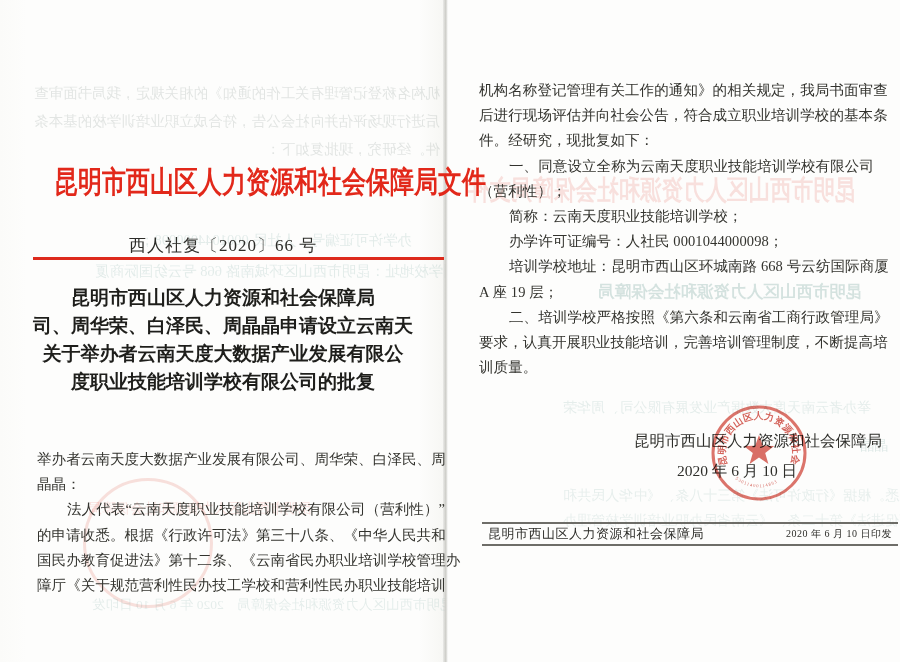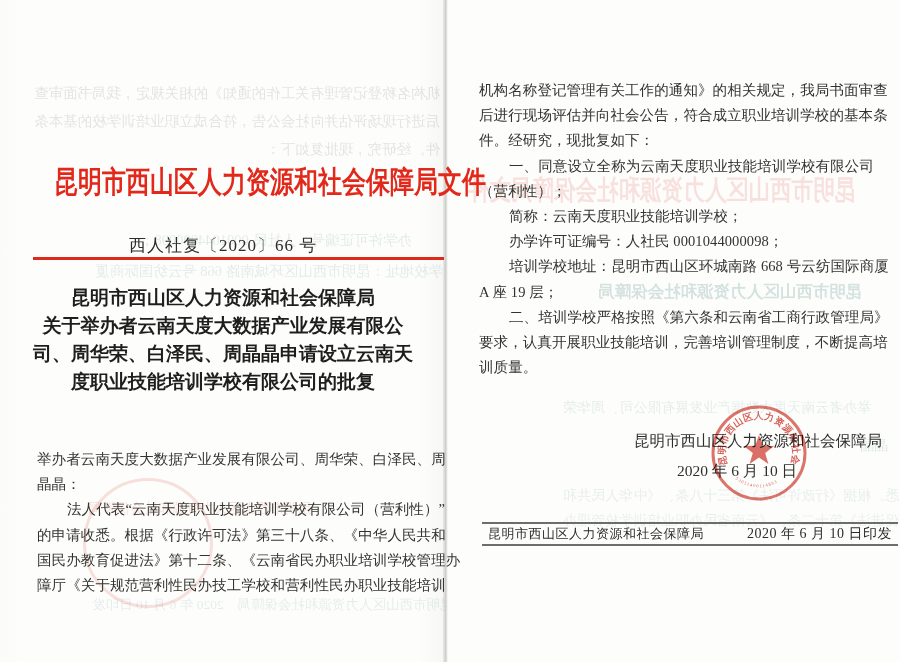--- a/index.html
+++ b/index.html
@@ -28,21 +28,21 @@
   .red-rule{background:#dd2a1c;height:3px;}
   .title{width:406px;text-align:center;font-weight:700;font-size:19px;line-height:28px;color:#1e1e1b;}
   .bodytext{font-size:14.5px;line-height:25.2px;letter-spacing:0.1px;}
   .bl{white-space:nowrap;}
   .ind{text-indent:30px;}
   .sig{width:280px;text-align:center;font-size:15.5px;line-height:30px;color:#2e2e2a;}
   .sig .date{padding-right:42px;text-align:center;}
   .footer-rule{background:#55534e;height:2px;opacity:.85;}
   .footer-row{display:flex;justify-content:space-between;align-items:center;color:#2c2c28;}
   .footer-issuer{font-size:13px;letter-spacing:.5px;}
-  .footer-date{font-size:14px;letter-spacing:.5px;}
+  .footer-date{font-size:10px;letter-spacing:.5px;}
   
   .mirror{transform:scaleX(-1);}
   .bleed{white-space:nowrap;pointer-events:none;}
   .bleed-gray{color:rgba(120,135,128,.20);font-size:14.5px;line-height:28px;}
   .bleed-teal{color:rgba(70,130,122,.22);}
   .bleed-pink{color:rgba(228,85,72,.17);}
   .bleed-header{font-weight:700;font-size:27px;transform:scale(-0.8,1);transform-origin:50% 50%;}
   .bleed-seal-circle{border:3px solid rgba(228,118,106,.22);border-radius:50%;}
   .seal-svg{mix-blend-mode:multiply;opacity:.92;}
 </style>
@@ -67,22 +67,22 @@
     <div class="abs red-header" style="left:0;top:162px;z-index:2;">
       <span>昆明市西山区人力资源和社会保障局文件</span>
     </div>
 
     <div class="abs doc-number" style="left:0;top:234px;z-index:2;">西人社复〔2020〕66 号</div>
 
     <div class="abs red-rule" style="left:33px;top:257px;width:411px;z-index:2;"></div>
 
     <div class="abs title" style="left:20px;top:284px;z-index:2;">
       <div>昆明市西山区人力资源和社会保障局</div>
+      <div>司、周华荣、白泽民、周晶晶申请设立云南天</div>
       <div>关于举办者云南天度大数据产业发展有限公</div>
-      <div>司、周华荣、白泽民、周晶晶申请设立云南天</div>
       <div>度职业技能培训学校有限公司的批复</div>
     </div>
 
     <div class="abs bodytext ink" style="left:37px;top:447px;width:405px;z-index:2;">
       <div class="bl">举办者云南天度大数据产业发展有限公司、周华荣、白泽民、周</div>
       <div class="bl">晶晶：</div>
       <div class="bl ind">法人代表“云南天度职业技能培训学校有限公司（营利性）”</div>
       <div class="bl">的申请收悉。根据《行政许可法》第三十八条、《中华人民共和</div>
       <div class="bl">国民办教育促进法》第十二条、《云南省民办职业培训学校管理办</div>
       <div class="bl">障厅《关于规范营利性民办技工学校和营利性民办职业技能培训</div>

